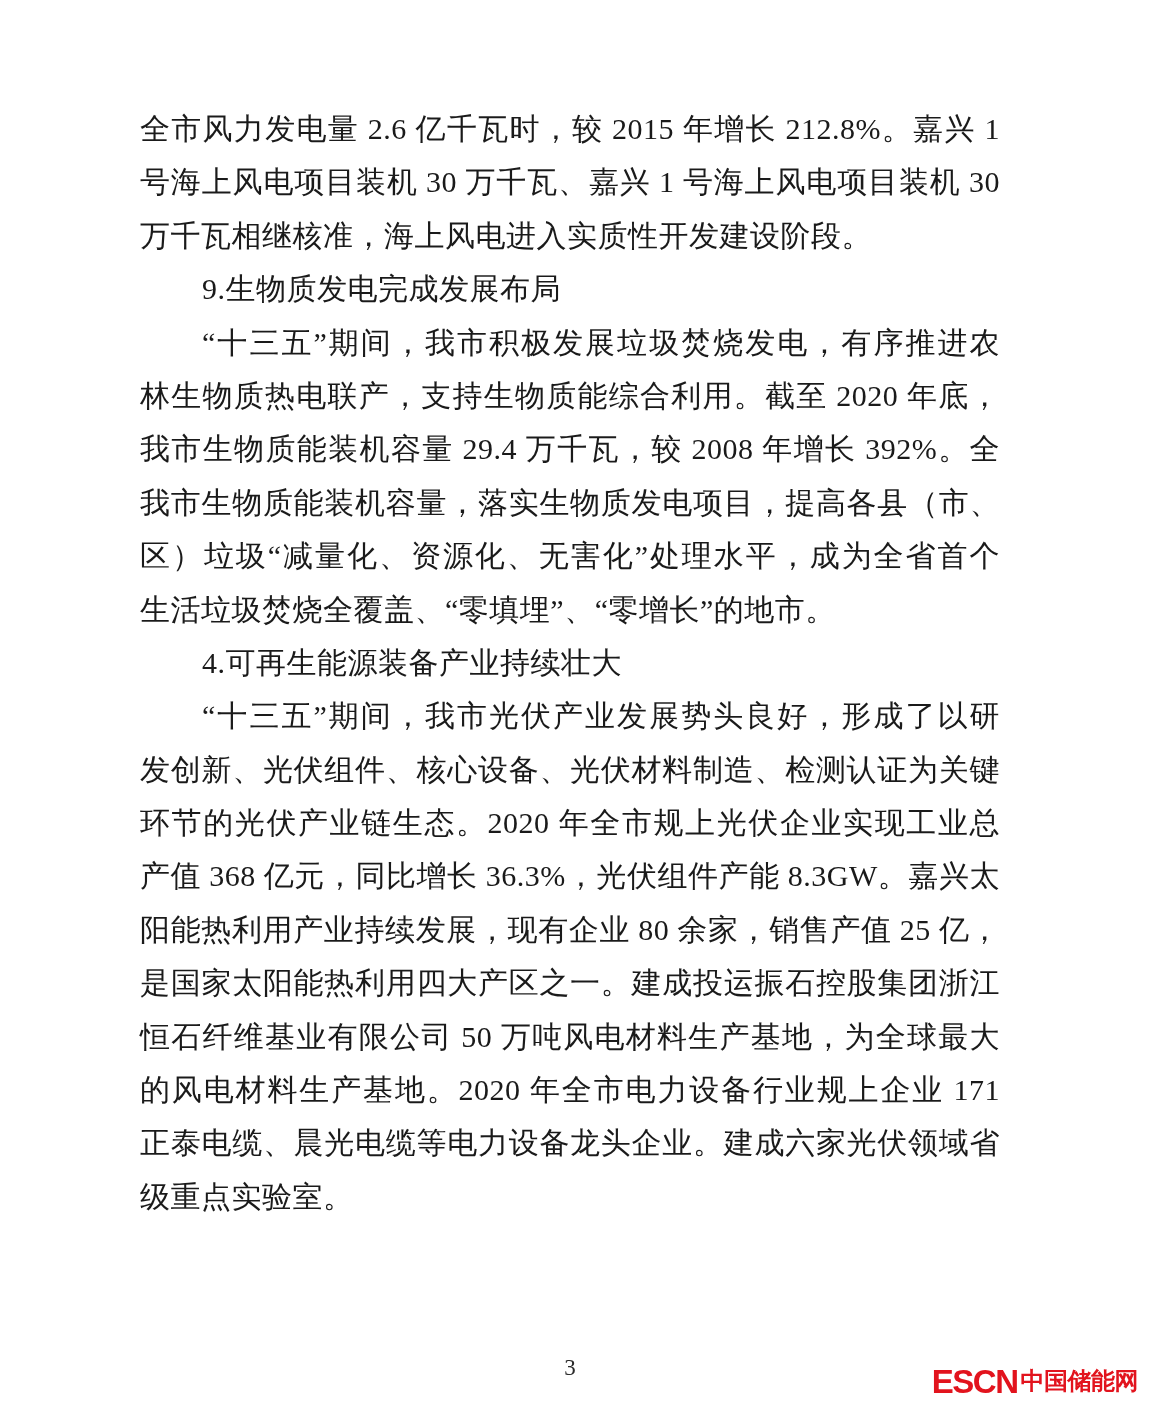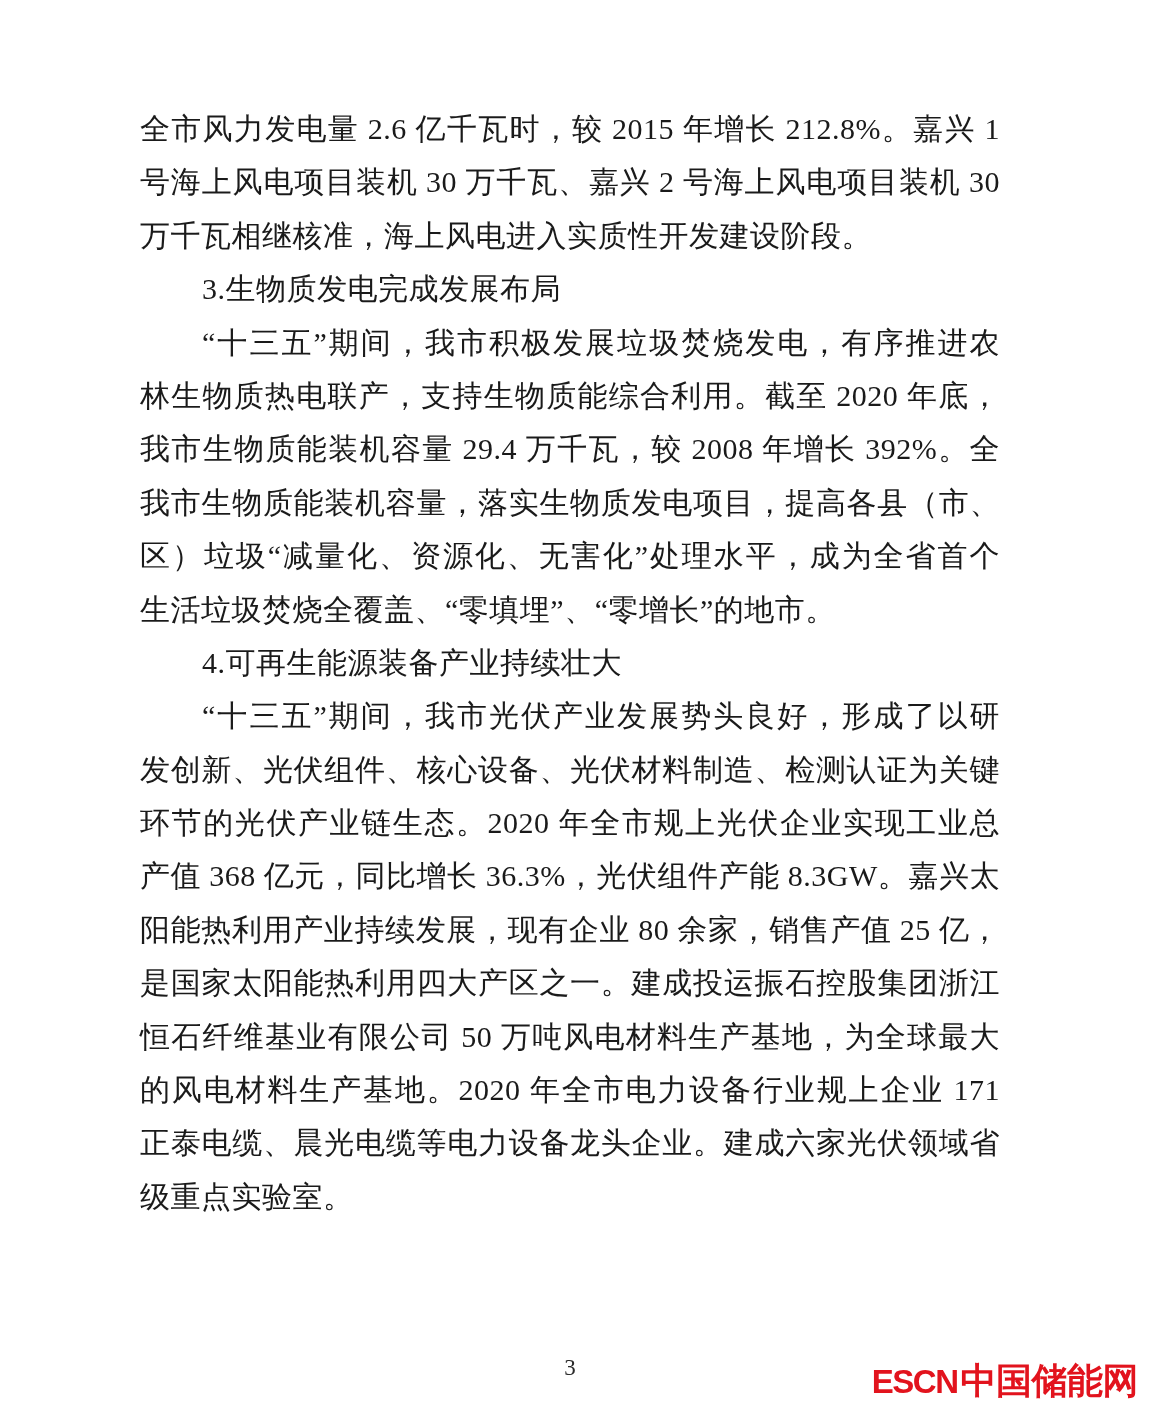--- a/index.html
+++ b/index.html
@@ -62,36 +62,36 @@
     font-weight: bold;
     white-space: nowrap;
     margin-left: 21px;
   }
   .logo .latin {
     font-size: 33px;
     letter-spacing: -1.5px;
     line-height: 1;
   }
   .logo .cjk {
-    font-size: 36px;
+    font-size: 24px;
     letter-spacing: -0.5px;
     line-height: 1;
     margin-left: 3px;
   }
 </style>
 </head>
 <body>
 
 <div class="page">
 
   <main class="body-text">
     <p class="line fill">全市风力发电量 2.6 亿千瓦时，较 2015 年增长 212.8%。嘉兴 1</p>
-    <p class="line fill">号海上风电项目装机 30 万千瓦、嘉兴 2 号海上风电项目装机 30</p>
+    <p class="line fill">号海上风电项目装机 30 万千瓦、嘉兴 1 号海上风电项目装机 30</p>
     <p class="line">万千瓦相继核准，海上风电进入实质性开发建设阶段。</p>
-    <p class="line indent">3.生物质发电完成发展布局</p>
+    <p class="line indent">9.生物质发电完成发展布局</p>
     <p class="line fill indent">“十三五”期间，我市积极发展垃圾焚烧发电，有序推进农</p>
     <p class="line fill">林生物质热电联产，支持生物质能综合利用。截至 2020 年底，</p>
     <p class="line fill">我市生物质能装机容量 29.4 万千瓦，较 2008 年增长 392%。全</p>
     <p class="line fill">我市生物质能装机容量，落实生物质发电项目，提高各县（市、</p>
     <p class="line fill">区）垃圾“减量化、资源化、无害化”处理水平，成为全省首个</p>
     <p class="line">生活垃圾焚烧全覆盖、“零填埋”、“零增长”的地市。</p>
     <p class="line indent">4.可再生能源装备产业持续壮大</p>
     <p class="line fill indent">“十三五”期间，我市光伏产业发展势头良好，形成了以研</p>
     <p class="line fill">发创新、光伏组件、核心设备、光伏材料制造、检测认证为关键</p>
     <p class="line fill">环节的光伏产业链生态。2020 年全市规上光伏企业实现工业总</p>

